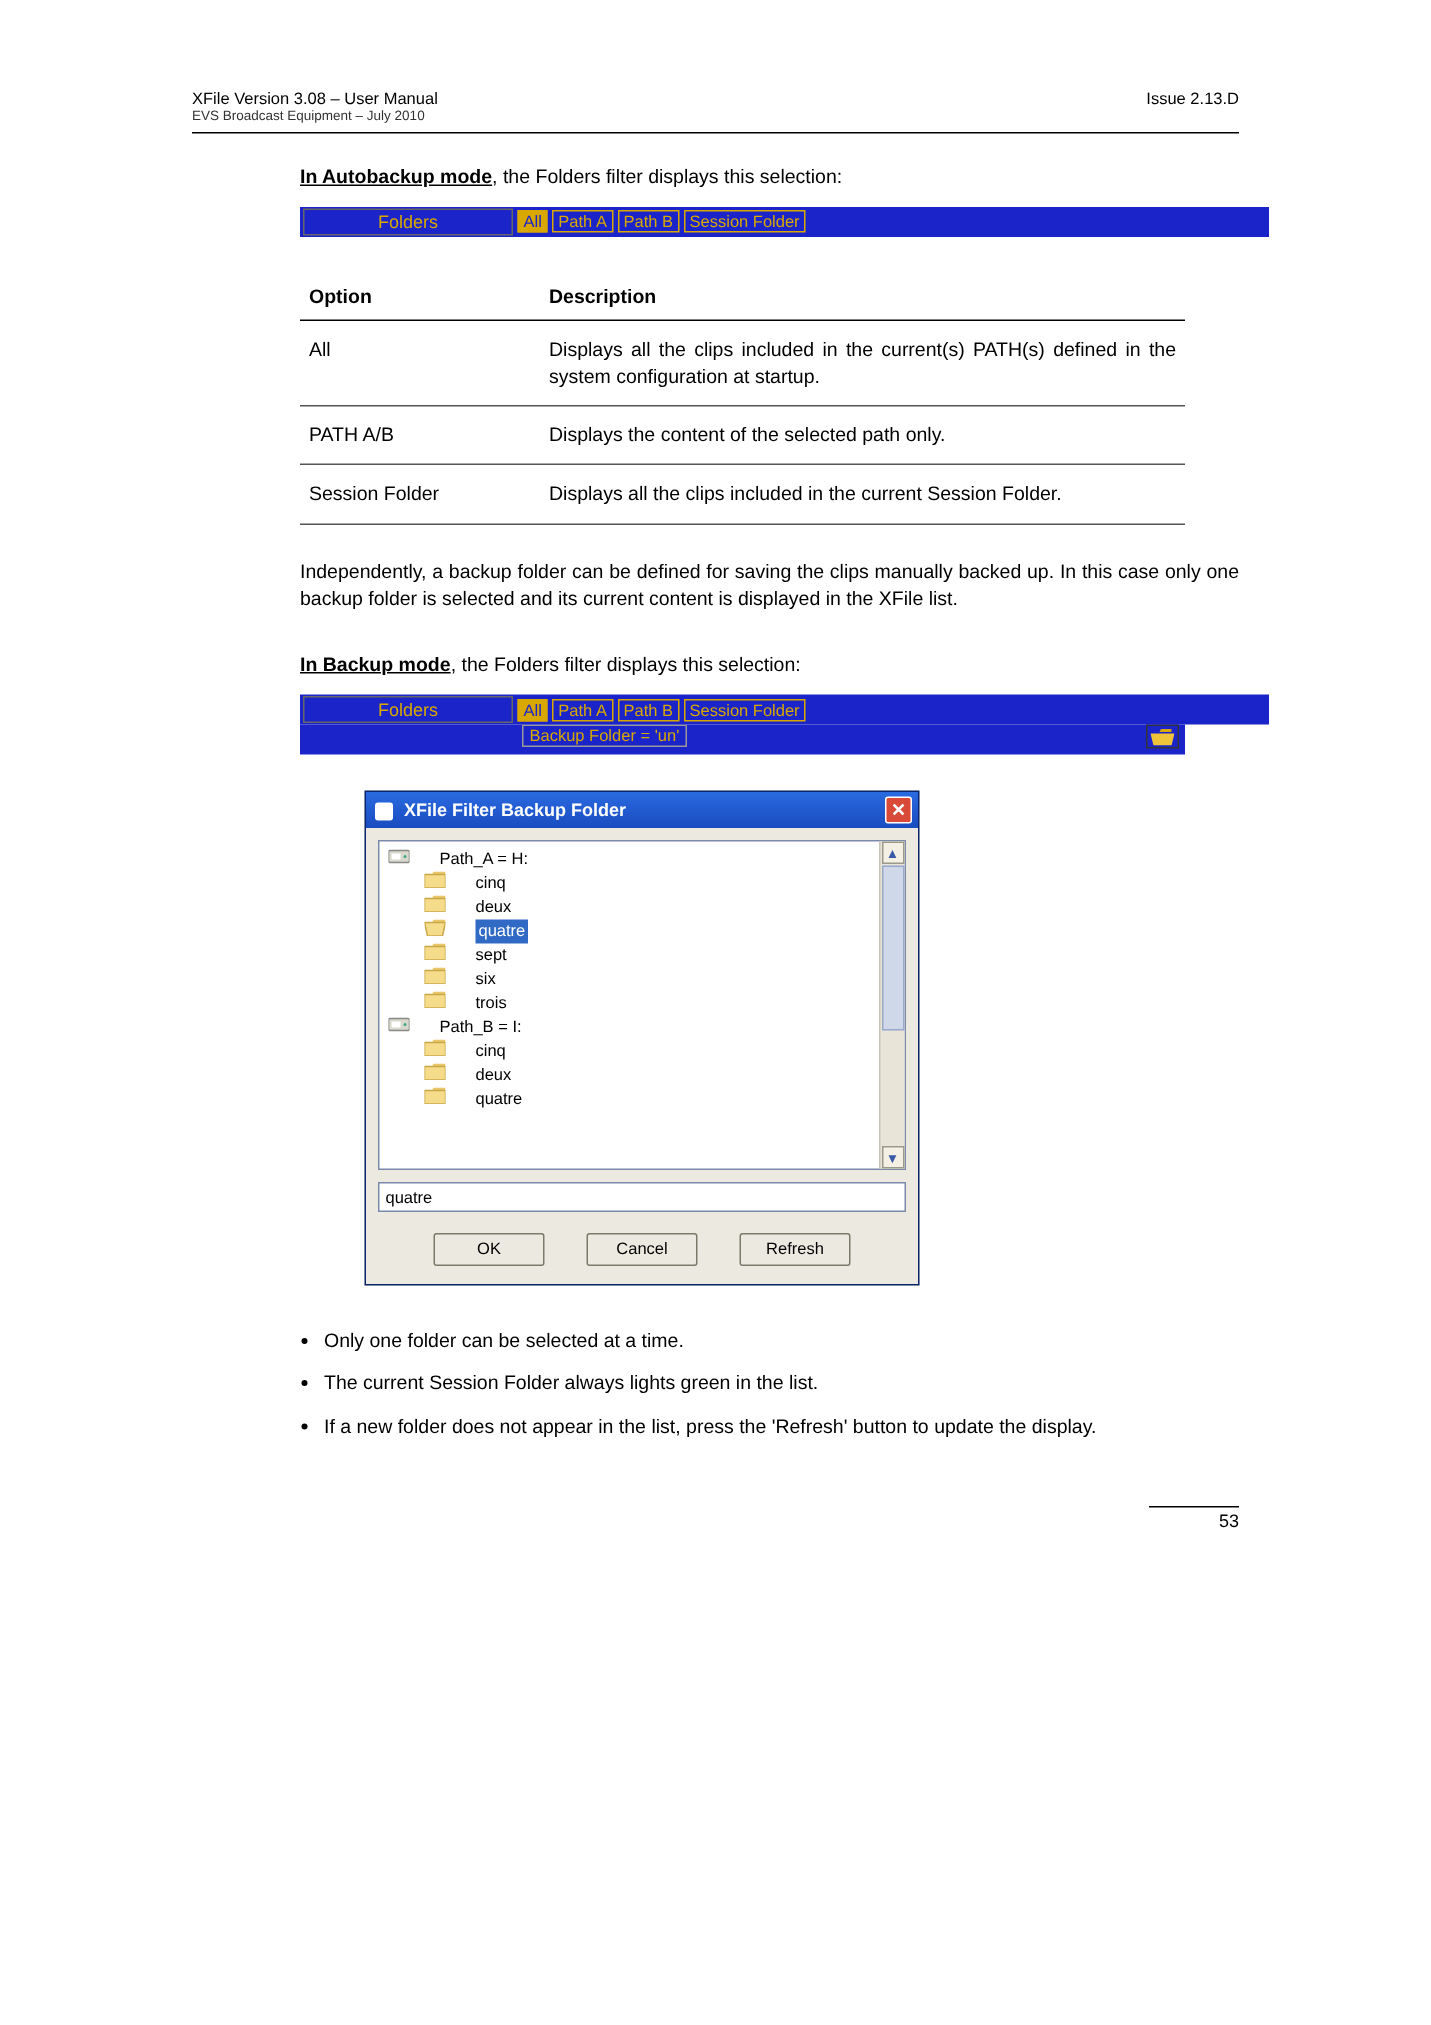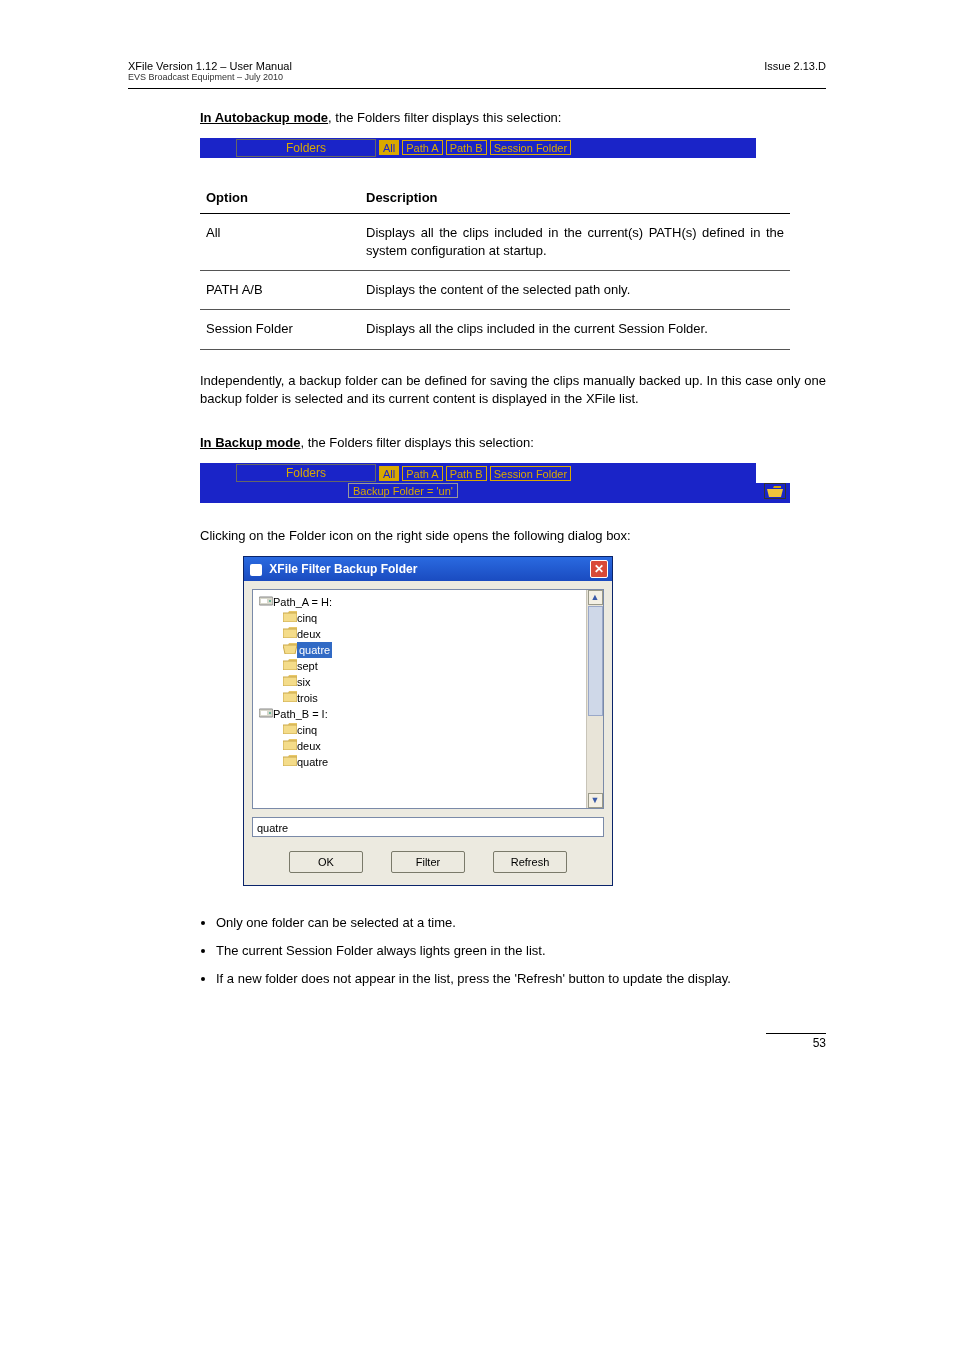--- a/index.html
+++ b/index.html
@@ -37,24 +37,23 @@
   }
   .bold-underline {
     font-weight: bold;
     text-decoration: underline;
   }
   .folders-bar {
     background: #1a24c8;
     display: flex;
     align-items: center;
     height: 20px;
-    width: 556px;
+    width: 646px;
     margin-bottom: 24px;
     position: relative;
-    padding-left: 34px;
   }
   .folders-bar .label-box {
     width: 140px;
     text-align: center;
     color: #d9a800;
     font-size: 12px;
     border: 1px solid #666;
     height: 18px;
     line-height: 17px;
     margin-left: 2px;
@@ -147,21 +146,21 @@
     color:#fff;display:flex;align-items:center;justify-content:center;
     font-weight:bold;font-size:12px;border-radius:2px;
   }
   .dialog .tree-wrap{
     margin:8px; border:1px solid #7a8aa8; background:#fff; height:220px;
     display:flex;
   }
   .dialog .tree{
     flex:1; padding:4px 2px; font-size:11px; line-height:16px; overflow:hidden;
   }
-  .dialog .tree .row{display:flex;align-items:flex-end;gap:0;}
+  .dialog .tree .row{display:flex;align-items:flex-end;gap:20px;}
   .dialog .tree .ind1{padding-left:4px;}
   .dialog .tree .ind2{padding-left:28px;}
   .dialog .tree .folder-ic{width:14px;height:11px;}
   .dialog .tree .drive-ic{width:14px;height:11px;}
   .dialog .tree .sel{background:#316ac5;color:#fff;padding:0 2px;}
   .dialog .tree .green{color:#0a7a0a;font-weight:normal;}
   .dialog .scrollbar{
     width:17px;background:#e8e4d8;border-left:1px solid #c8c4b8;
     display:flex;flex-direction:column;justify-content:space-between;align-items:center;
   }
@@ -190,21 +189,21 @@
     padding-top:2px;
     width:60px;
     float:right;
   }
 </style>
 </head>
 <body>
 
 <div class="page-header">
   <div class="left">
-    <div class="header-line1">XFile Version 1.12 – User Manual</div>
+    <div class="header-line1">XFile Version 3.08 – User Manual</div>
     <div class="header-line2">EVS Broadcast Equipment – July 2010</div>
   </div>
   <div class="right">
     <div class="header-line1">Issue 2.13.D</div>
   </div>
 </div>
 <hr class="header-rule">
 
 <div class="content">
 
@@ -269,21 +268,20 @@
     <span class="bf-chip">Backup Folder  = 'un'</span>
     <span class="folder-icon">
       <svg width="16" height="12" viewBox="0 0 16 12">
           <path d="M1 3h5l1-2h7v2H1z" fill="#d9a800"></path>
           <path d="M0 4h16l-2 8H2z" fill="#f0c43a"></path>
         </svg>
     </span>
   </div>
 
   
-  <p class="para">Clicking on the Folder icon on the right side opens the following dialog box:</p>
 
   
   <div class="dialog">
     <div class="titlebar">
       <span>
         <span style="display:inline-block;width:12px;height:12px;background:#fff;border-radius:2px;margin-right:4px;vertical-align:middle;"></span>
         <span>XFile Filter Backup Folder</span>
       </span>
       <span class="close">✕</span>
     </div>
@@ -373,21 +371,21 @@
         <div class="arrow">▲</div>
         <div class="track">
             <div class="thumb"></div>
           </div>
         <div class="arrow">▼</div>
       </div>
     </div>
     <div class="sel-input">quatre</div>
     <div class="buttons">
       <button>OK</button>
-      <button>Filter</button>
+      <button>Cancel</button>
       <button>Refresh</button>
     </div>
   </div>
 
   
   <ul class="bullets">
     <li>Only one folder can be selected at a time.</li>
     <li>The current Session Folder always lights green in the list.</li>
     <li>If a new folder does not appear in the list, press the 'Refresh' button to update the display.</li>
   </ul>

